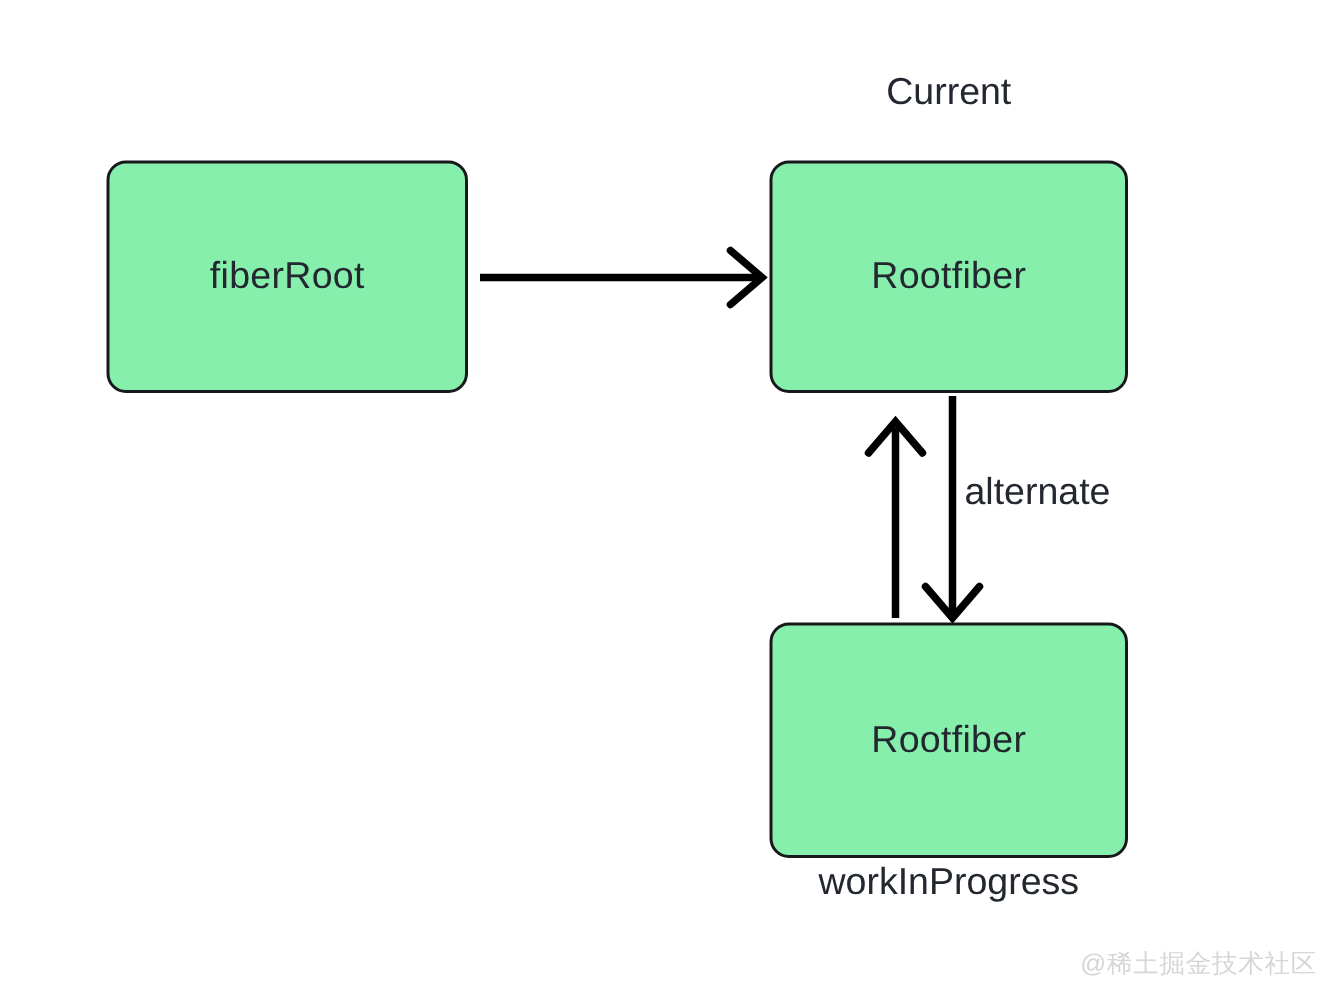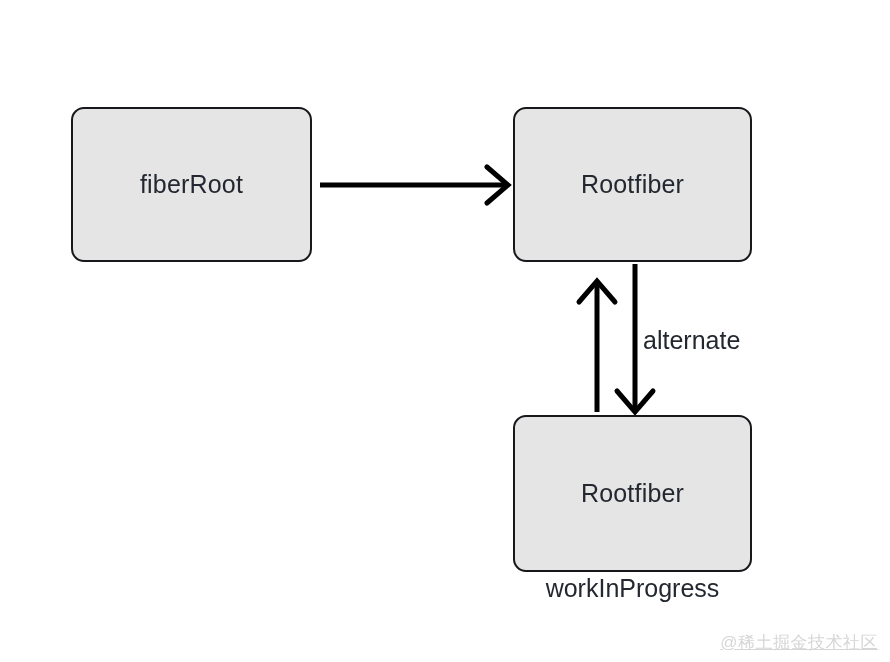--- a/index.html
+++ b/index.html
@@ -21,21 +21,21 @@
   .diagram-svg {
     position: absolute;
     left: 0;
     top: 0;
     width: 890px;
     height: 662px;
   }
   .node-box {
     position: absolute;
     box-sizing: border-box;
-    background: #e5e5e5;
+    background: #86efac;
     border: 2.4px solid #17181c;
     border-radius: 13px;
     display: flex;
     align-items: center;
     justify-content: center;
   }
   .node-label {
     font-size: 25px;
     color: #23272f;
     letter-spacing: 0.2px;
@@ -74,33 +74,32 @@
     text-align: center;
   }
   #caption-wip {
     left: 500px;
     top: 576px;
     width: 265px;
     text-align: center;
   }
   #caption-alternate {
     left: 643px;
-    top: 328px;
+    top: 316px;
     text-align: left;
   }
   #watermark {
     position: absolute;
     right: 12px;
     bottom: 8px;
     font-size: 17px;
     color: #d6d6d6;
     letter-spacing: 0.5px;
     white-space: nowrap;
     user-select: none;
-    text-decoration: underline;
   }
 </style>
 </head>
 <body>
 
 <div id="canvas">
 
   <svg class="diagram-svg" viewBox="0 0 890 662" aria-hidden="true">
 
     <g>
@@ -112,20 +111,21 @@
       <line x1="635" y1="264" x2="635" y2="408" stroke="#000000" stroke-width="5" stroke-linecap="butt"></line>
       <polyline points="617,391 635,412 653,391" fill="none" stroke="#000000" stroke-width="5" stroke-linecap="round" stroke-linejoin="miter"></polyline>
     </g>
 
     <g>
       <line x1="597" y1="412" x2="597" y2="285" stroke="#000000" stroke-width="5" stroke-linecap="butt"></line>
       <polyline points="579,302 597,281 615,302" fill="none" stroke="#000000" stroke-width="5" stroke-linecap="round" stroke-linejoin="miter"></polyline>
     </g>
   </svg>
 
+  <div class="caption" id="caption-current">Current</div>
 
   <div class="node-box" id="box-fiberroot">
     <span class="node-label">fiberRoot</span>
   </div>
 
   <div class="node-box" id="box-current">
     <span class="node-label">Rootfiber</span>
   </div>
 
   <div class="node-box" id="box-wip">

